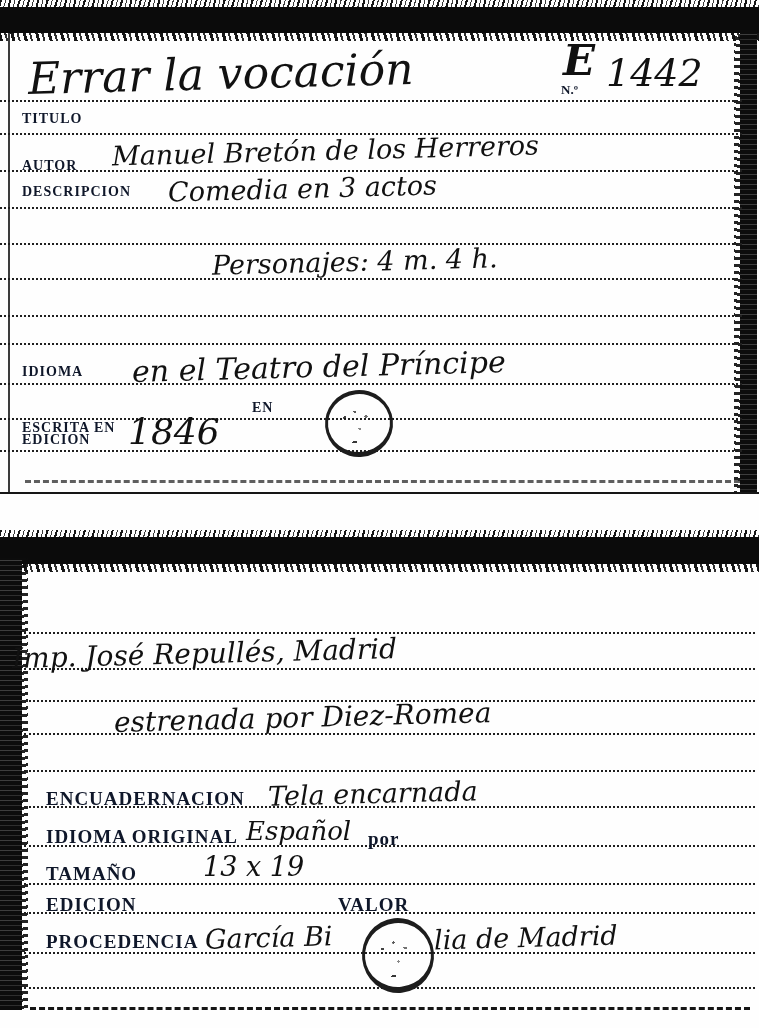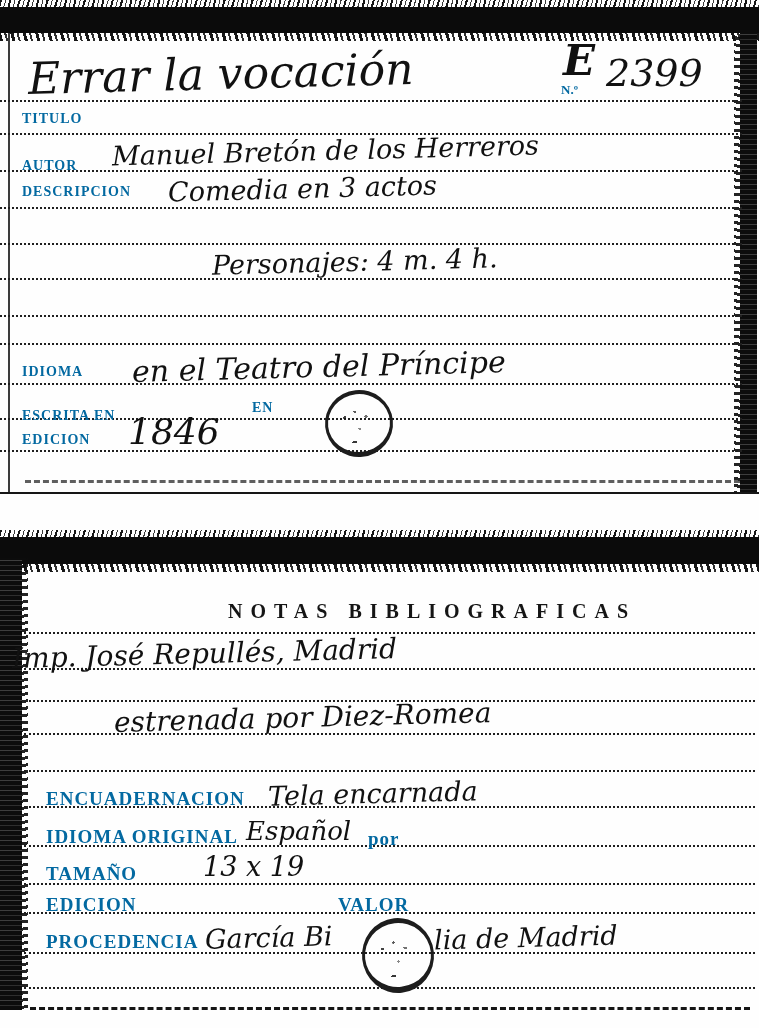--- a/index.html
+++ b/index.html
@@ -6,21 +6,21 @@
   .page{position:relative;width:759px;height:1028px;background:#fefefe;overflow:hidden;
         font-family:"Liberation Serif",serif;color:#151515;}
 
   
   .rule{position:absolute;height:0;border-top:2px dotted #1f1f1f;}
   .rule.sparse{border-top:3px dashed #2a2a2a;opacity:.75;}
   .rule.solid{border-top:2px solid #161616;}
   .rule.heavy{border-top:3px dashed #161616;}
 
   
-  .label{position:absolute;font-weight:700;letter-spacing:1px;color:#0369a1;white-space:nowrap;}
+  .label{position:absolute;font-weight:700;letter-spacing:1px;color:#0f172a;white-space:nowrap;}
   .lab1{font-size:14px;}
   .lab2{font-size:19px;}
   .lab-small{font-size:13px;letter-spacing:0;}
   .header2{position:absolute;font-size:20px;font-weight:700;letter-spacing:8px;white-space:nowrap;}
 
   
   .script{position:absolute;font-family:"DejaVu Serif",serif;font-style:italic;
           color:#111111;white-space:nowrap;line-height:1;}
   .tilt{transform:rotate(-1.5deg);}
 
@@ -58,21 +58,21 @@
 
 <div class="page">
 
   <div class="torn" style="left:0;top:7px;width:759px;height:26px;"></div>
   <div class="vband rightside" style="left:740px;top:30px;width:17px;height:464px;"></div>
   <div class="vline" style="left:8px;top:33px;height:459px;"></div>
 
   <div class="script tilt" style="left:28px;top:52px;font-size:44px;">Errar la vocación</div>
   <div class="script" style="left:563px;top:40px;font-size:42px;font-weight:700;">E</div>
   <div class="label lab-small" style="left:561px;top:82px;">N.º</div>
-  <div class="script" style="left:606px;top:54px;font-size:38px;">2399</div>
+  <div class="script" style="left:606px;top:54px;font-size:38px;">1442</div>
 
   <div class="rule" style="left:0;top:100px;width:742px;"></div>
   <div class="rule" style="left:0;top:133px;width:742px;"></div>
   <div class="rule" style="left:0;top:170px;width:742px;"></div>
   <div class="rule" style="left:0;top:207px;width:742px;"></div>
   <div class="rule" style="left:0;top:243px;width:742px;"></div>
   <div class="rule" style="left:0;top:278px;width:742px;"></div>
   <div class="rule" style="left:0;top:315px;width:742px;"></div>
   <div class="rule" style="left:0;top:343px;width:742px;"></div>
   <div class="rule" style="left:0;top:383px;width:742px;"></div>
@@ -87,31 +87,30 @@
   <div class="script tilt" style="left:112px;top:137px;font-size:27px;">Manuel Bretón de los Herreros</div>
 
   <div class="label lab1" style="left:22px;top:184px;">DESCRIPCION</div>
   <div class="script tilt" style="left:168px;top:175px;font-size:27px;">Comedia en 3 actos</div>
 
   <div class="script tilt" style="left:212px;top:248px;font-size:27px;">Personajes: 4 m. 4 h.</div>
 
   <div class="label lab1" style="left:22px;top:364px;">IDIOMA</div>
   <div class="script tilt" style="left:132px;top:352px;font-size:30px;">en el Teatro del Príncipe</div>
 
-  <div class="label lab1" style="left:22px;top:408px;">ESCRITA EN</div>
+  <div class="label lab1" style="left:22px;top:420px;">ESCRITA EN</div>
   <div class="label lab1" style="left:252px;top:400px;">EN</div>
   <div class="stamp" style="left:325px;top:390px;width:62px;height:58px;"></div>
 
   <div class="label lab1" style="left:22px;top:432px;">EDICION</div>
   <div class="script" style="left:128px;top:414px;font-size:36px;">1846</div>
 
   <div class="torn" style="left:0;top:537px;width:759px;height:27px;"></div>
   <div class="vband leftside" style="left:0;top:558px;width:22px;height:452px;"></div>
 
-  <div class="header2" style="left:228px;top:600px;">NOTAS BIBLIOGRAFICAS</div>
 
   <div class="rule" style="left:24px;top:632px;width:731px;"></div>
   <div class="rule" style="left:24px;top:668px;width:731px;"></div>
   <div class="rule" style="left:24px;top:700px;width:731px;"></div>
   <div class="rule" style="left:24px;top:733px;width:731px;"></div>
   <div class="rule" style="left:24px;top:770px;width:731px;"></div>
   <div class="rule" style="left:24px;top:806px;width:731px;"></div>
   <div class="rule" style="left:24px;top:845px;width:731px;"></div>
   <div class="rule" style="left:24px;top:883px;width:731px;"></div>
   <div class="rule" style="left:24px;top:912px;width:731px;"></div>

